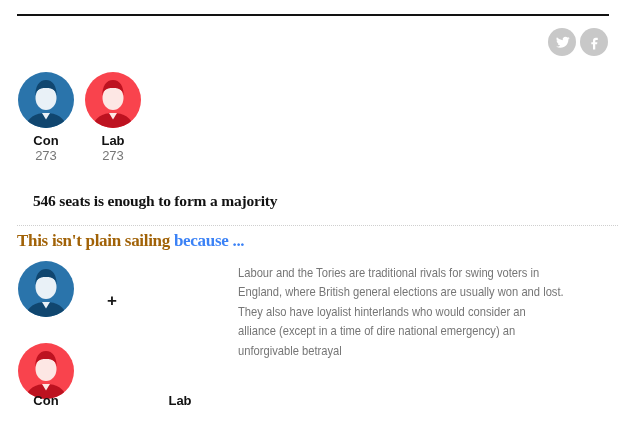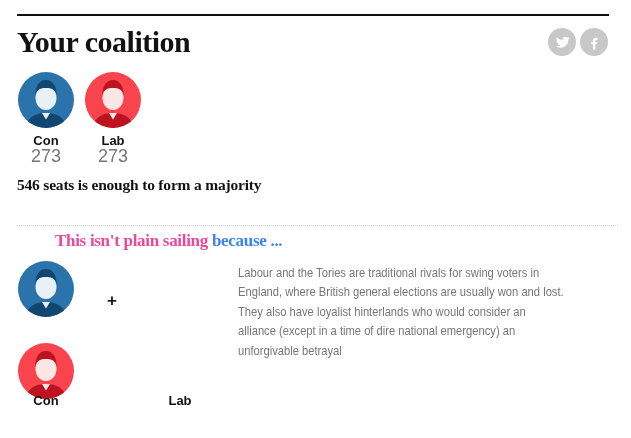--- a/index.html
+++ b/index.html
@@ -23,35 +23,35 @@
 
   
   .portrait{width:56px;height:56px;border-radius:50%;overflow:hidden;}
   .portrait svg{display:block;}
   .portrait.con .p-bg{fill:#2a74ab;} .portrait.con .p-dark{fill:#10466f;} .portrait.con .p-light{fill:#e9f1f7;}
   .portrait.lab .p-bg{fill:#f9434d;} .portrait.lab .p-dark{fill:#bd1220;} .portrait.lab .p-light{fill:#fde7e4;}
 
   .members-row{position:absolute;left:18px;top:72px;display:flex;gap:11px;}
   .member{width:56px;display:flex;flex-direction:column;align-items:center;}
   .party-label{margin-top:5px;font-weight:700;font-size:13px;line-height:15px;color:#121212;text-align:center;}
-  .seats{margin-top:1px;font-size:18px;line-height:14px;color:#767676;text-align:left;}
+  .seats{margin-top:1px;font-size:13px;line-height:14px;color:#767676;text-align:left;}
 
   .statement{
-    position:absolute;left:17px;top:175px;margin:0;
+    position:absolute;left:17px;top:175px;margin:16px;
     font-family:"Liberation Serif","DejaVu Serif",serif;
     font-weight:700;font-size:15.5px;line-height:19px;letter-spacing:-0.2px;color:#121212;
   }
   .divider{position:absolute;left:17px;top:225px;width:601px;height:0;border-top:1px dotted #cfcfcf;}
   .warning-title{
     position:absolute;left:17px;top:231px;margin:0;white-space:nowrap;
     font-family:"Liberation Serif","DejaVu Serif",serif;
     font-weight:700;font-size:17px;line-height:20px;letter-spacing:-0.3px;
   }
   .warning-title .muted{color:#3b82f6;}
-  .warning-title .main{color:#ec4899;margin-left:38px;}
+  .warning-title .main{color:#a16207;}
 
   .pair-portrait-1{position:absolute;left:18px;top:261px;}
   .plus-sign{
     position:absolute;left:102px;top:291px;width:20px;height:20px;
     font-weight:700;font-size:17px;line-height:20px;text-align:center;color:#1a1a1a;
   }
   .pair-portrait-2{position:absolute;left:18px;top:343px;}
   .pair-label-left{position:absolute;left:18px;top:393px;width:56px;font-weight:700;font-size:13px;line-height:15px;text-align:center;color:#121212;}
   .pair-label-right{position:absolute;left:152px;top:393px;width:56px;font-weight:700;font-size:13px;line-height:15px;text-align:center;color:#121212;}
 
@@ -62,21 +62,20 @@
   }
   .reason-line{white-space:nowrap;}
 </style>
 </head>
 <body>
 
 <div class="canvas">
 
   <div class="top-rule"></div>
 
-  <h1 class="page-title">Your coalition</h1>
 
   <div class="share">
     <button class="share-btn">
       <span style="display:flex;">
         <svg viewBox="0 0 24 24" width="15" height="15">
             <path d="M23.44 4.83c-.8.37-1.66.62-2.56.73a4.52 4.52 0 0 0 1.98-2.5c-.87.52-1.83.9-2.86 1.1a4.49 4.49 0 0 0-7.65 4.1A12.75 12.75 0 0 1 3.1 3.56a4.49 4.49 0 0 0 1.39 6 4.45 4.45 0 0 1-2.04-.57v.06a4.5 4.5 0 0 0 3.6 4.4c-.61.17-1.25.2-1.88.07a4.5 4.5 0 0 0 4.2 3.12 9 9 0 0 1-5.57 1.92c-.36 0-.72-.02-1.07-.06a12.7 12.7 0 0 0 6.88 2.02c8.26 0 12.78-6.84 12.78-12.77l-.02-.58a9.1 9.1 0 0 0 2.23-2.33z"></path>
           </svg>
       </span>
     </button>
     <button class="share-btn">

